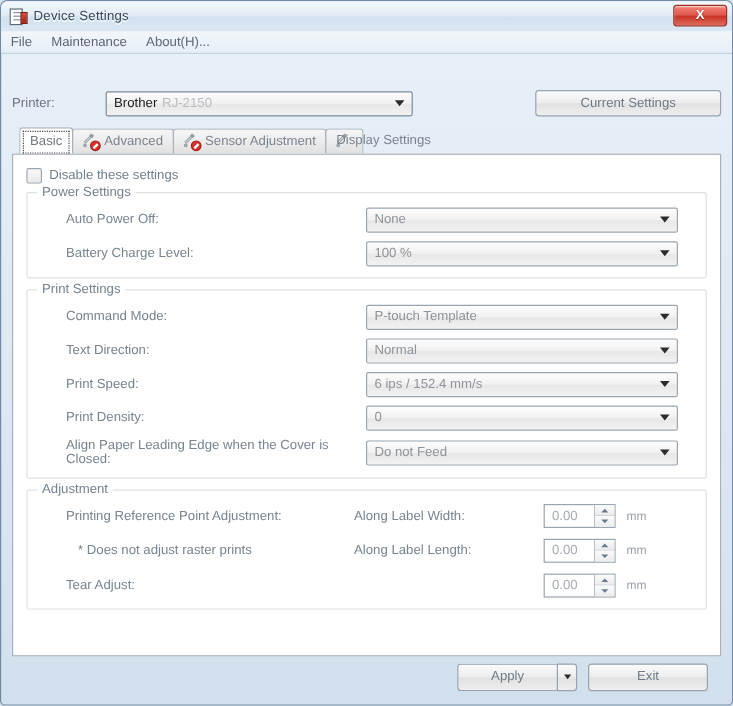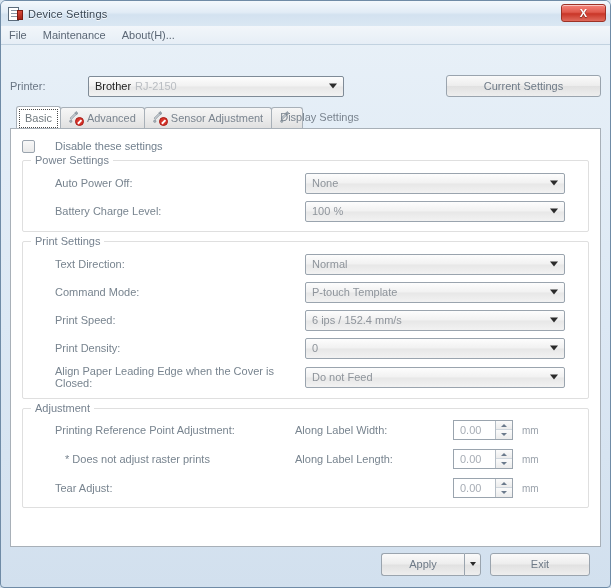--- a/index.html
+++ b/index.html
@@ -252,21 +252,21 @@
     background: #ffffff;
     border: 1px solid #a8b0b8;
     padding: 9px 11px 10px 11px;
     overflow: hidden;
     min-height: 0;
   }
 
   .checkbox-row {
     display: flex;
     align-items: center;
-    gap: 20px;
+    gap: 6px;
     height: 16px;
     margin-bottom: 6px;
   }
   .checkbox {
     width: 13px; height: 13px;
     background: linear-gradient(180deg, #f8f8f8, #eaeaea);
     border: 1px solid #9aa4ae;
     border-radius: 2px;
     flex: 0 0 13px;
     cursor: pointer;
@@ -529,31 +529,31 @@
             <span>100 %</span>
             <span class="arrow"></span>
           </div>
         </div>
       </div>
 
       <div class="group">
         <div class="group-title">Print Settings</div>
 
         <div class="field-row">
+          <div class="field-label">Command Mode:</div>
+          <div class="combo field-combo">
+            <span>P-touch Template</span>
+            <span class="arrow"></span>
+          </div>
+        </div>
+
+        <div class="field-row">
           <div class="field-label">Text Direction:</div>
           <div class="combo field-combo">
             <span>Normal</span>
-            <span class="arrow"></span>
-          </div>
-        </div>
-
-        <div class="field-row">
-          <div class="field-label">Command Mode:</div>
-          <div class="combo field-combo">
-            <span>P-touch Template</span>
             <span class="arrow"></span>
           </div>
         </div>
 
         <div class="field-row">
           <div class="field-label">Print Speed:</div>
           <div class="combo field-combo">
             <span>6 ips / 152.4 mm/s</span>
             <span class="arrow"></span>
           </div>

